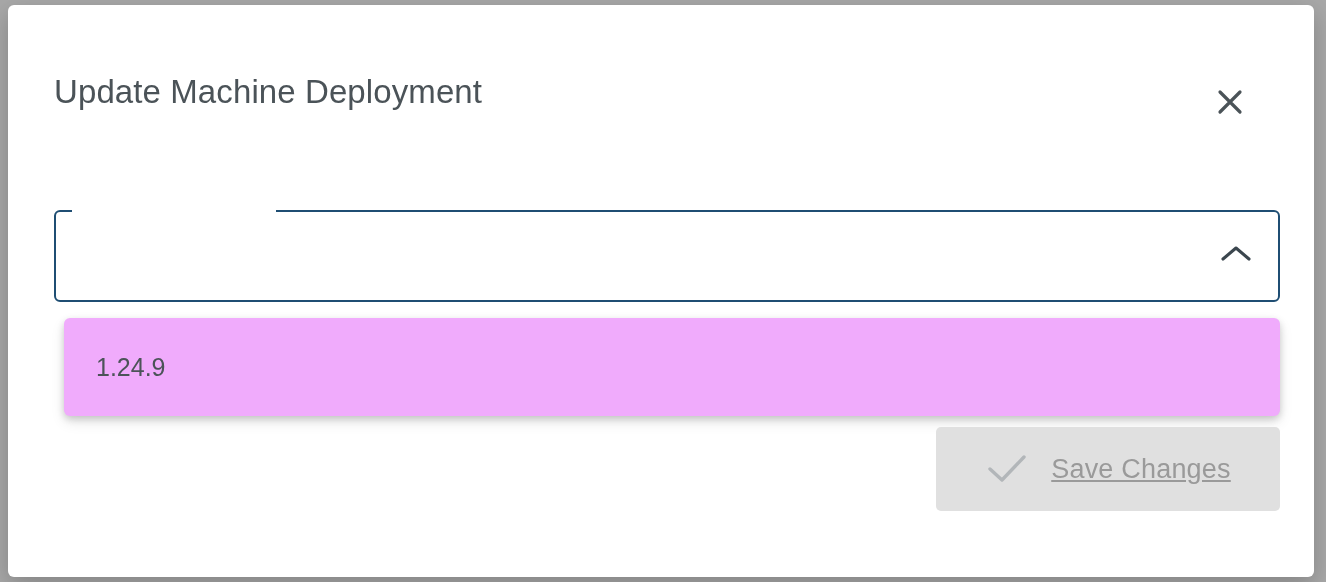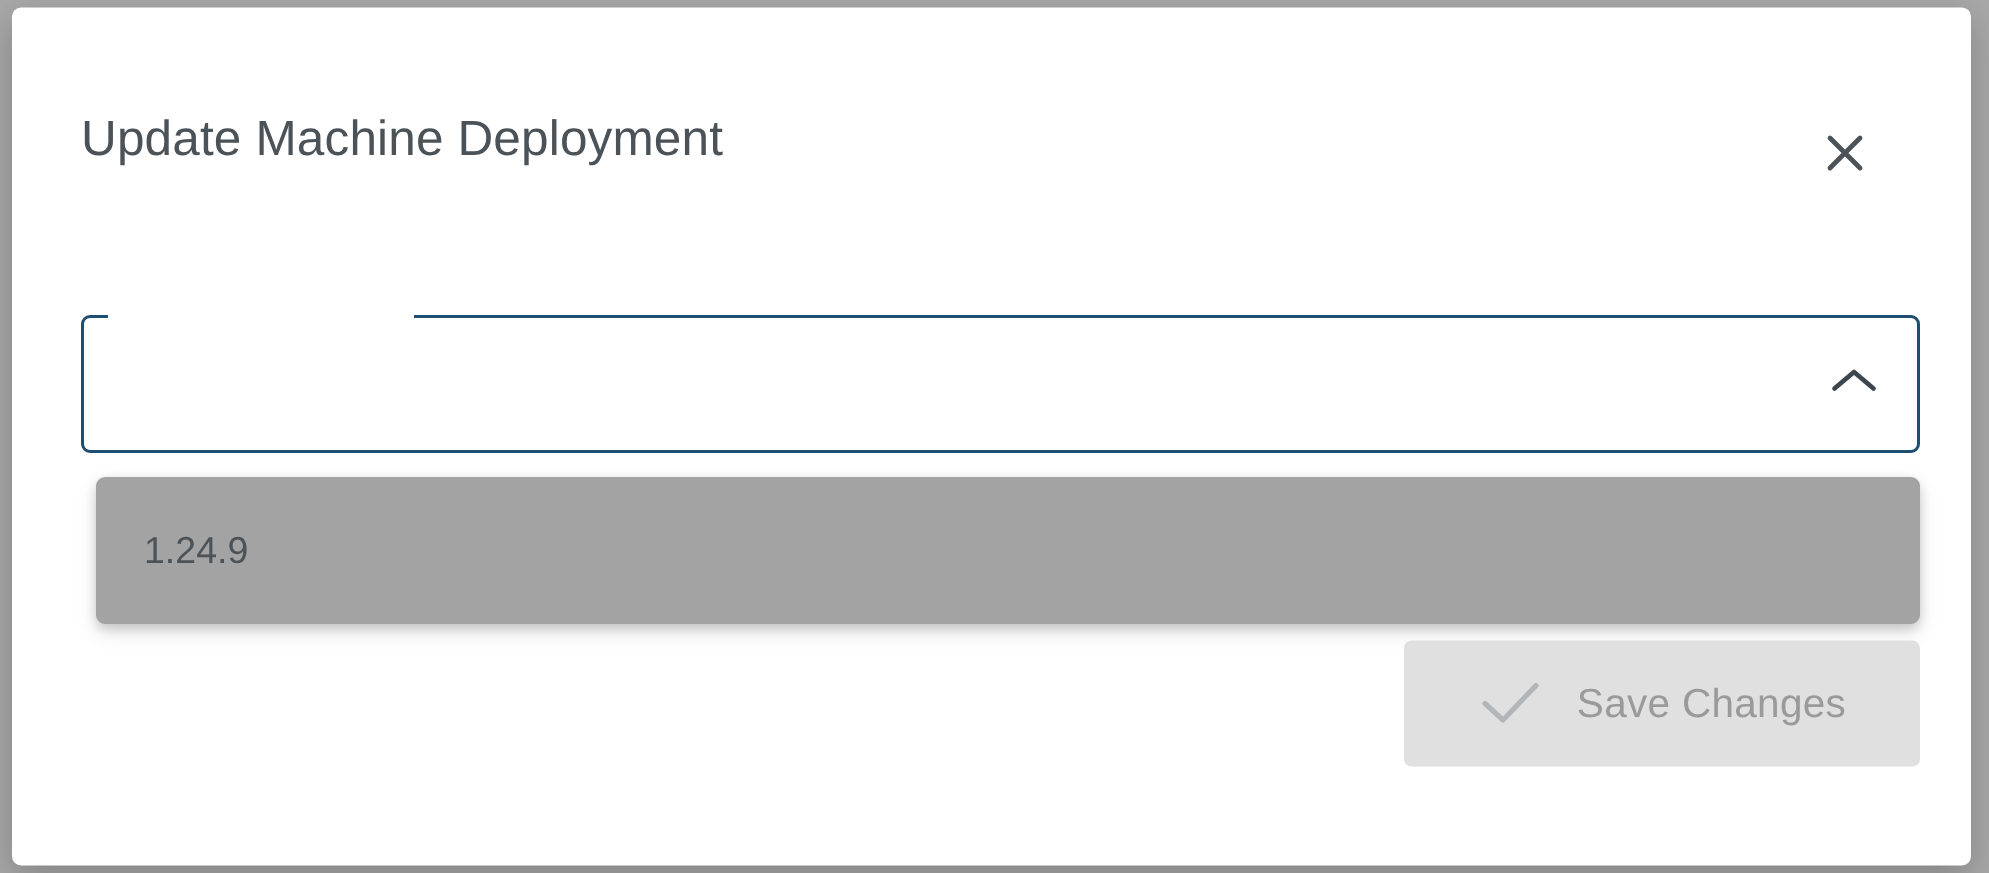--- a/index.html
+++ b/index.html
@@ -119,21 +119,21 @@
     cursor: pointer;
   }
 
   
   .dropdown-panel {
     position: absolute;
     left: 56px;
     top: 313px;
     width: 1216px;
     height: 98px;
-    background: #a3a3a3;
+    background: #f0abfc;
     border-radius: 6px;
     box-shadow: 0 3px 7px rgba(0,0,0,0.16), 0 6px 14px rgba(0,0,0,0.10);
     overflow: hidden;
   }
   .dropdown-option {
     position: absolute;
     left: 0;
     top: 0;
     width: 100%;
     height: 98px;
@@ -162,20 +162,21 @@
     gap: 22px;
     cursor: default;
     padding: 0 20px;
     box-sizing: border-box;
   }
   .save-label {
     font-size: 27px;
     color: #9a9a9a;
     letter-spacing: 0.2px;
     white-space: nowrap;
+    text-decoration: underline;
   }
   .check-icon { display: block; flex: 0 0 auto; }
 </style>
 </head>
 <body>
 
 <div class="dialog">
 
   <div class="dialog-title">Update Machine Deployment</div>
 

